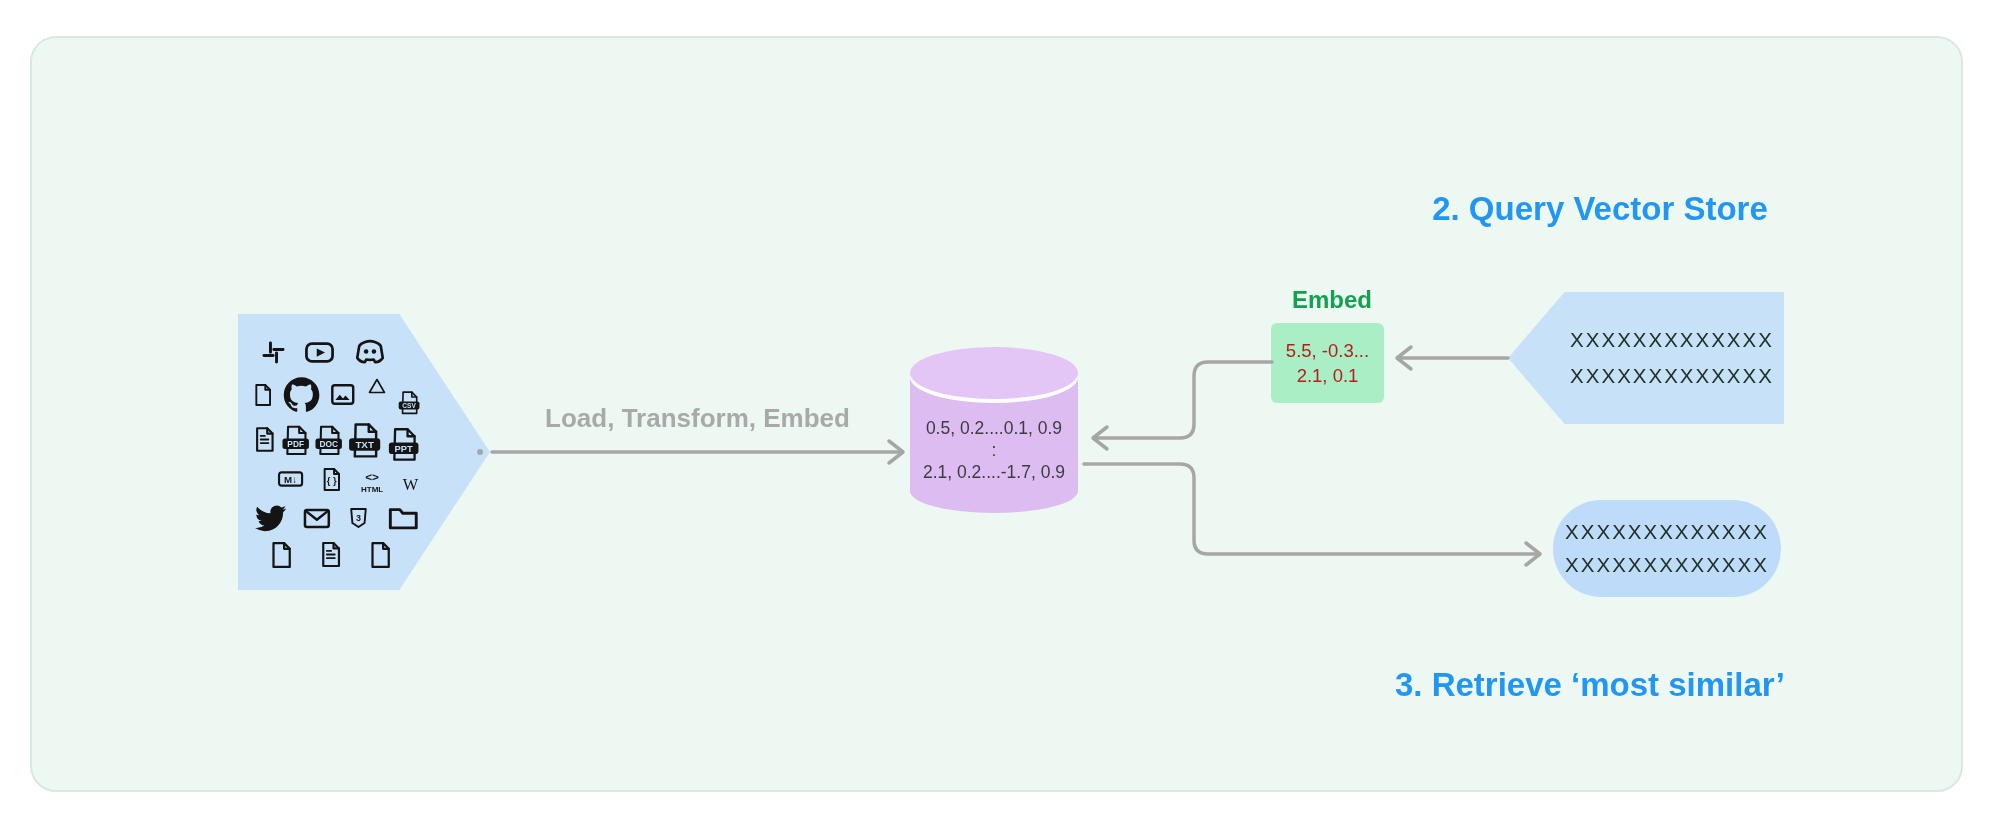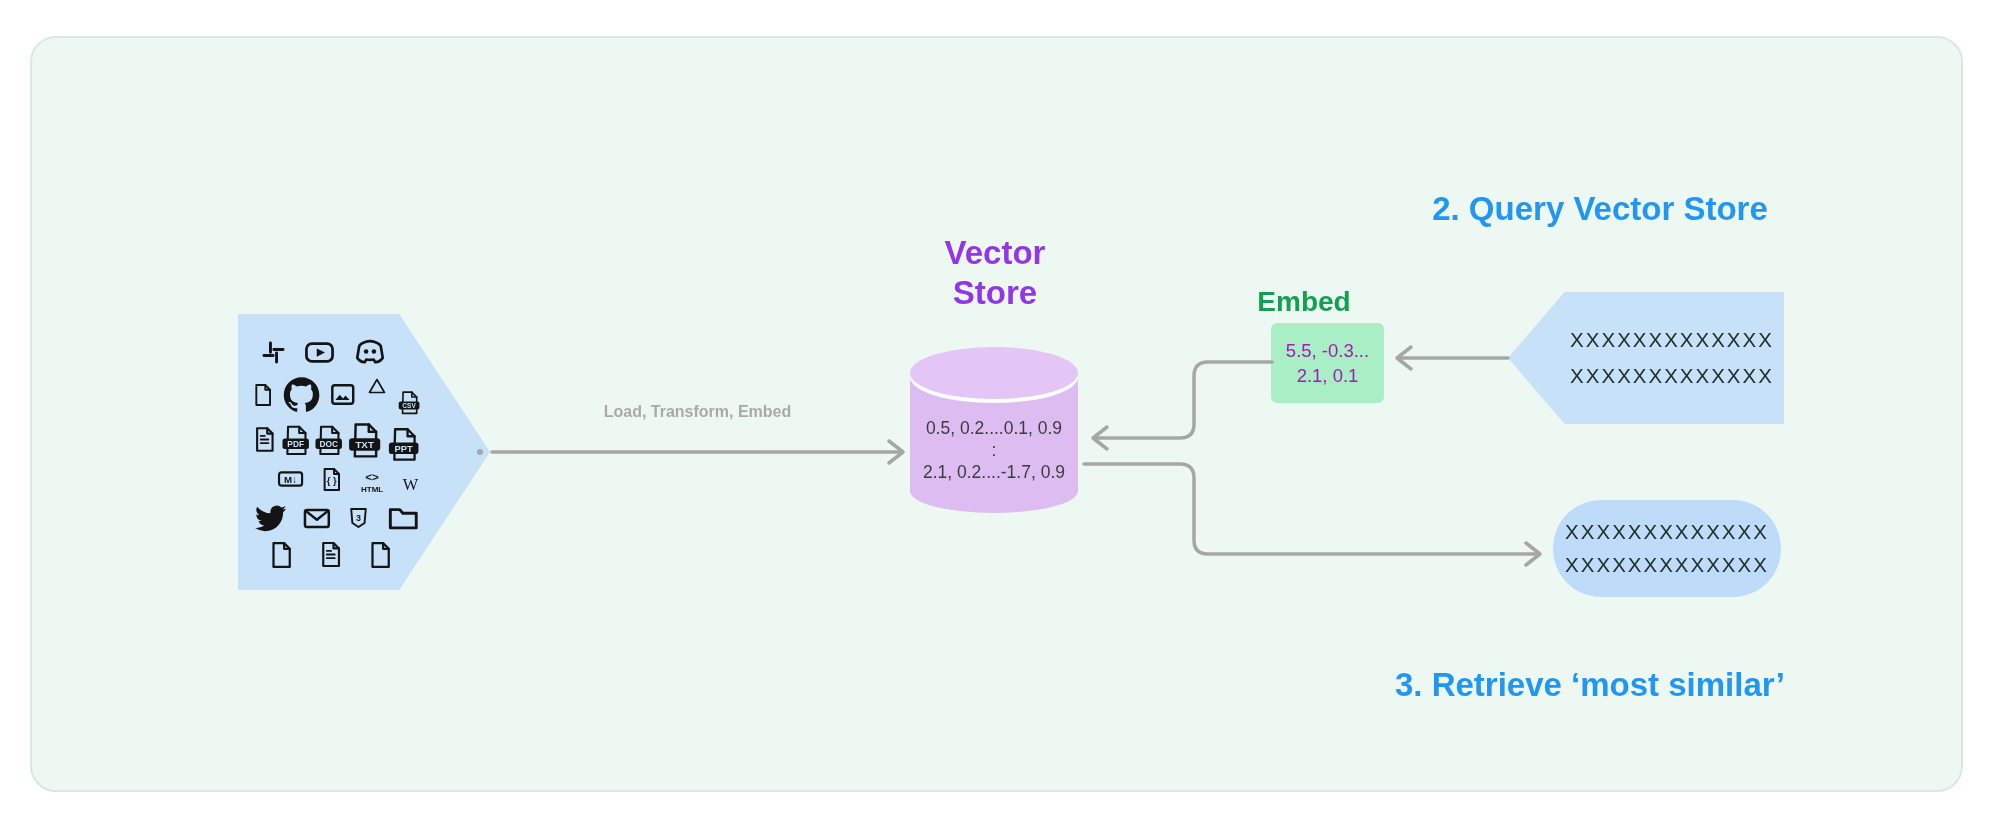--- a/index.html
+++ b/index.html
@@ -74,40 +74,40 @@
   .icon-json-file{width:31px;height:31px;}
   .icon-html{width:33px;height:33px;transform:translateY(4px);}
   .icon-wikipedia{width:27px;height:27px;transform:translateY(4px);}
   .icon-twitter{width:35px;height:35px;}
   .icon-email{width:33px;height:33px;}
   .icon-css{width:28px;height:28px;}
   .icon-folder{width:38px;height:38px;}
 
   .pipeline-label{
     position:absolute;left:490px;top:403px;width:415px;text-align:center;
-    font-size:16px;font-weight:bold;color:var(--gray_label);
+    font-size:26px;font-weight:bold;color:var(--gray_label);
   }
 
   
   .vs-title{position:absolute;left:895px;top:233px;width:200px;text-align:center;
     font-size:33px;font-weight:bold;color:var(--heading_purple);line-height:40px;}
   .cylinder{position:absolute;left:910px;top:347px;width:168px;height:166px;}
   .cyl-body{position:absolute;left:0;top:26px;width:168px;height:140px;
     background:var(--cylinder_body);border-radius:0 0 84px 84px / 0 0 22px 22px;}
   .cyl-top{position:absolute;left:0;top:0;width:168px;height:52px;border-radius:50%;
     background:var(--cylinder_top);box-shadow:0 4px 0 0 #ffffff;}
   .cyl-text{position:absolute;left:0;top:70px;width:168px;text-align:center;
     font-size:17.5px;color:var(--dark_text);line-height:22px;}
 
   
-  .embed-title{position:absolute;left:1242px;top:286px;width:124px;text-align:center;
-    font-size:28px;font-weight:bold;color:var(--heading_green);}
+  .embed-title{position:absolute;left:1292px;top:286px;width:124px;
+    font-size:24px;font-weight:bold;color:var(--heading_green);}
   .embed-box{position:absolute;left:1271px;top:323px;width:113px;height:80px;
     background:var(--embed_bg);border-radius:6px;display:flex;flex-direction:column;
-    align-items:center;justify-content:center;font-size:18.5px;color:#a21caf;line-height:25px;}
+    align-items:center;justify-content:center;font-size:18.5px;color:#b91c1c;line-height:25px;}
 
   
   .query-shape{
     position:absolute;left:1508px;top:292px;width:276px;height:132px;
     background:var(--shape_blue);
     -webkit-clip-path:polygon(20.5% 0,100% 0,100% 100%,20.5% 100%,0 50%);
     clip-path:polygon(20.5% 0,100% 0,100% 100%,20.5% 100%,0 50%);
     display:flex;flex-direction:column;align-items:center;justify-content:center;
     padding-left:52px;gap:12px;
   }
@@ -298,24 +298,20 @@
               <path d="M6 2.5h8.5L19 7v14.5H6z" fill="none" stroke="currentColor" stroke-linecap="round" stroke-linejoin="round" stroke-width="1.8"></path>
               <path d="M14.5 2.5V7H19" fill="none" stroke="currentColor" stroke-linecap="round" stroke-linejoin="round" stroke-width="1.8"></path>
             </svg>
           </span>
         </div>
     </div>
   </div>
 
   <div class="pipeline-label">Load, Transform, Embed</div>
 
-  <div class="vs-title">
-    <div>Vector</div>
-    <div>Store</div>
-  </div>
   <div class="cylinder">
     <div class="cyl-body"></div>
     <div class="cyl-top"></div>
     <div class="cyl-text">
       <div>0.5, 0.2....0.1, 0.9</div>
       <div>:</div>
       <div>2.1, 0.2....-1.7, 0.9</div>
     </div>
   </div>
 

